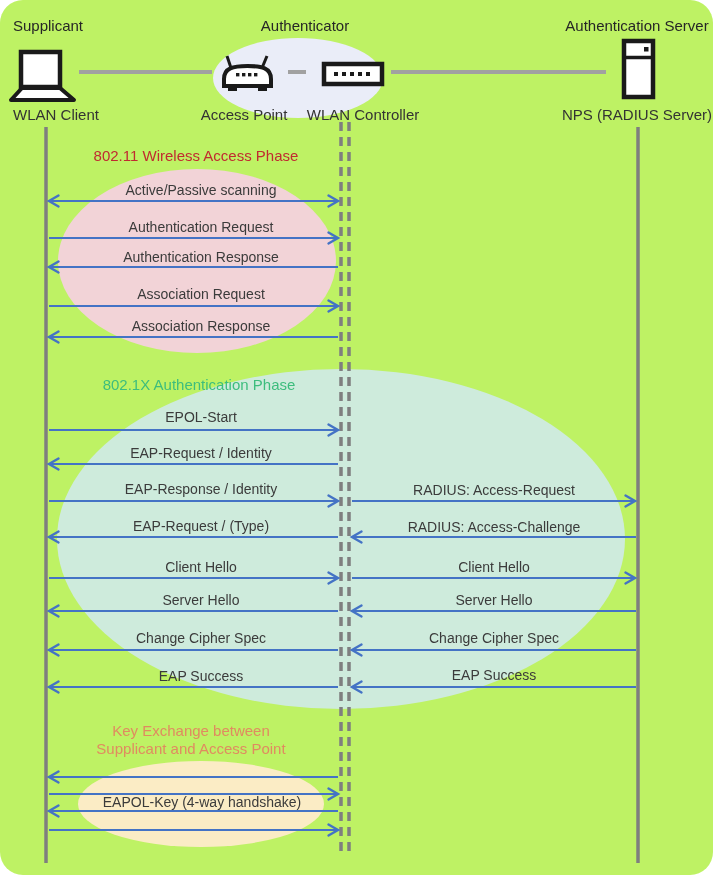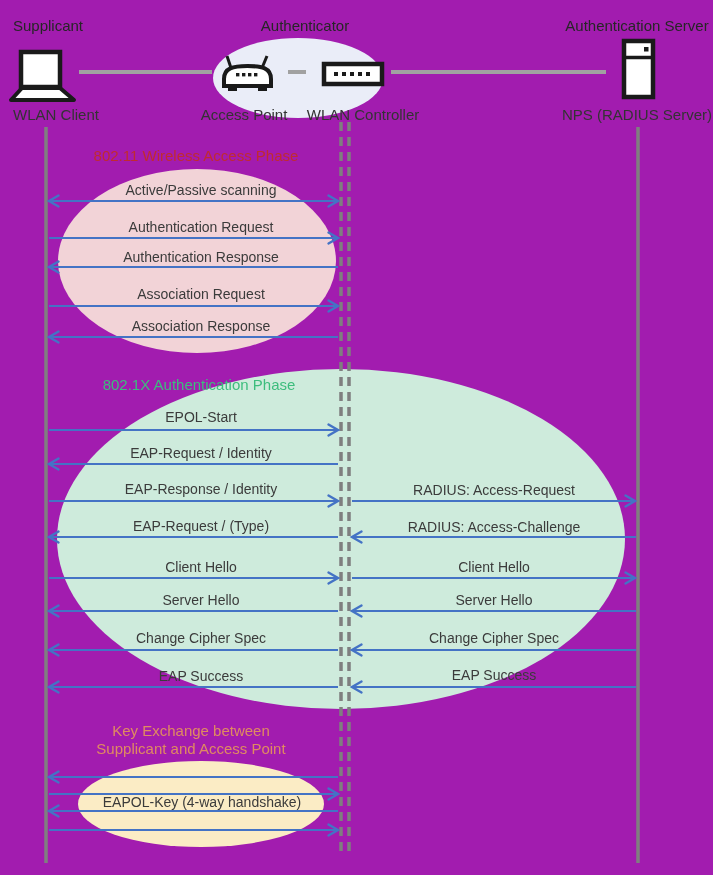--- a/index.html
+++ b/index.html
@@ -1,16 +1,16 @@
 <!DOCTYPE html>
 <html><head>
 <meta charset="utf-8">
 <style>
   html,body{margin:0;padding:0;background:#ffffff;}
-  .stage{width:713px;height:875px;position:relative;background:#a21caf;}
+  .stage{width:713px;height:875px;position:relative;background:#bef264;border-radius:23px;}
   svg{display:block;}
   text{font-family:"Liberation Sans", sans-serif;}
   .hdr{font-size:15px;fill:#262626;}
   .dev{font-size:15px;fill:#333333;}
   .lbl{font-size:14px;fill:#3B3B3B;}
   .ptitle{font-size:15px;}
   .msg{stroke:#4473C5;stroke-width:2.2;}
   .life{stroke:#7F7F7F;stroke-width:3.5;}
   .dash{stroke:#7F7F7F;stroke-width:3.5;stroke-dasharray:9 6;}
   .conn{stroke:#A1A1A1;stroke-width:4;}

